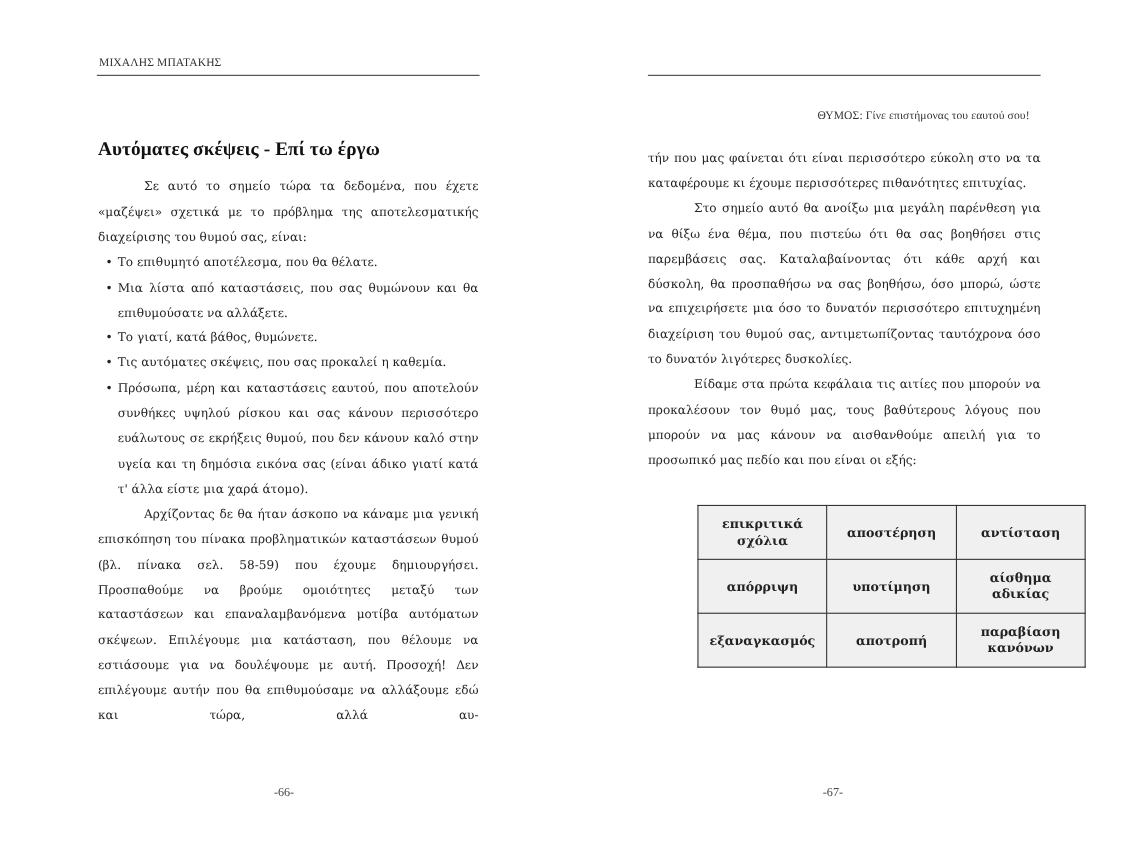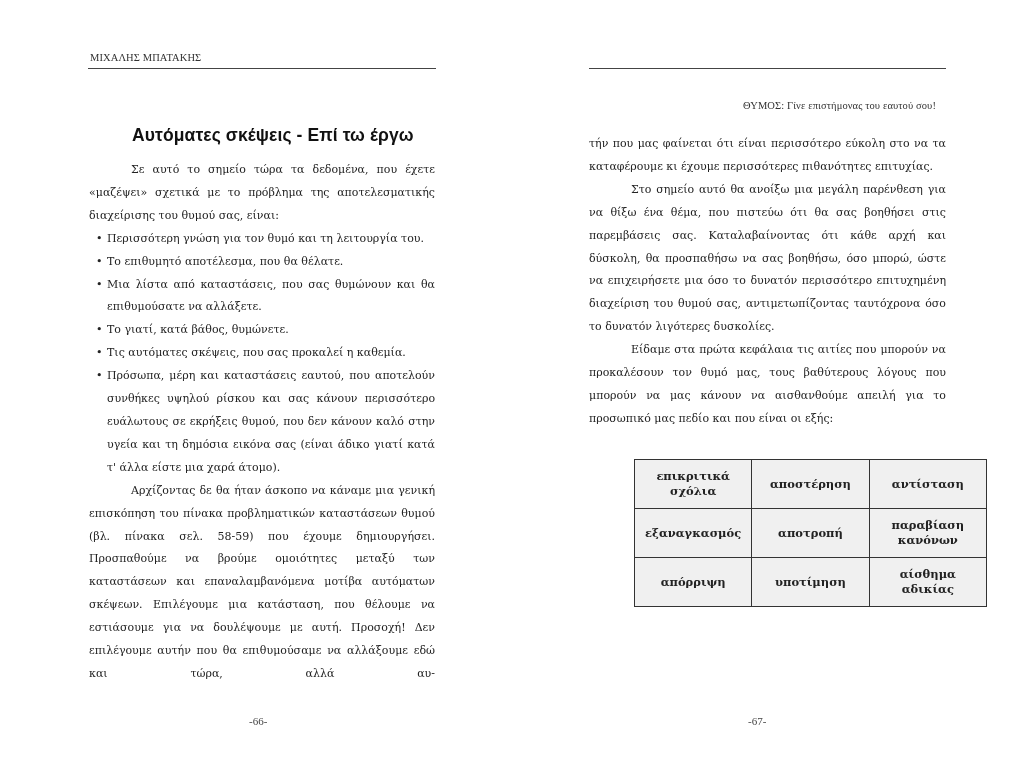--- a/index.html
+++ b/index.html
@@ -6,21 +6,21 @@
   body { width:1024px; height:777px; position:relative; overflow:hidden; font-family:"DejaVu Serif", serif; color:#1e1e1e; }
   .page { position:absolute; top:0; height:777px; }
   .page.left { left:0; width:512px; }
   .page.right { left:512px; width:512px; }
   .running-head { position:absolute; top:52px; font-family:"Liberation Serif", serif; font-size:10.5px; color:#333; letter-spacing:0.1px; }
   .left .running-head { left:90px; }
   .right .running-head { right:88px; text-align:right;margin-top:48px; }
   .head-rule { position:absolute; top:68px; height:0; border-top:1.3px solid #444; }
   .left .head-rule { left:88px; width:348px; }
   .right .head-rule { left:77px; width:357px; }
-  .section-title { position:absolute; left:89px; top:125px; font-family:Liberation Sans, sans-serif; font-weight:bold; font-size:17.5px; color:#111; letter-spacing:0.1px;margin-left:43px; }
+  .section-title { position:absolute; left:89px; top:125px; font-family:Liberation Serif, serif; font-weight:bold; font-size:17.5px; color:#111; letter-spacing:0.1px; }
   .body { position:absolute; font-size:11px; line-height:22.9px; text-align:justify; color:#222; }
   .left .body { left:89px; top:159px; width:346px; }
   .right .body { left:77px; top:133px; width:357px; }
   .body p { margin:0; }
   .indent { text-indent:42px; }
   .last-line { text-align-last:justify; }
   ul.bullets { list-style:none; margin:0; padding:0 0 0 10px; }
   ul.bullets li { position:relative; padding-left:8px; }
   ul.bullets li::before { content:"•"; position:absolute; left:-3px; top:0; }
   .mid-table { position:absolute; left:78px; top:459px; width:353px; border-collapse:collapse; background:#f0f0f0;margin-left:44px; }
@@ -32,21 +32,20 @@
 </head>
 <body>
 
 <div class="page left">
   <div class="running-head">ΜΙΧΑΛΗΣ ΜΠΑΤΑΚΗΣ</div>
   <div class="head-rule"></div>
   <div class="section-title">Αυτόματες σκέψεις - Επί τω έργω</div>
   <div class="body">
     <p class="indent">Σε αυτό το σημείο τώρα τα δεδομένα, που έχετε «μαζέψει» σχετικά με το πρόβλημα της αποτελεσματικής διαχείρισης του θυμού σας, είναι:</p>
     <ul class="bullets">
-      <li>Περισσότερη γνώση για τον θυμό και τη λειτουργία του.</li>
       <li>Το επιθυμητό αποτέλεσμα, που θα θέλατε.</li>
       <li>Μια λίστα από καταστάσεις, που σας θυμώνουν και θα επιθυμούσατε να αλλάξετε.</li>
       <li>Το γιατί, κατά βάθος, θυμώνετε.</li>
       <li>Τις αυτόματες σκέψεις, που σας προκαλεί η καθεμία.</li>
       <li>Πρόσωπα, μέρη και καταστάσεις εαυτού, που αποτελούν συνθήκες υψηλού ρίσκου και σας κάνουν περισσότερο ευάλωτους σε εκρήξεις θυμού, που δεν κάνουν καλό στην υγεία και τη δημόσια εικόνα σας (είναι άδικο γιατί κατά τ' άλλα είστε μια χαρά άτομο).</li>
     </ul>
     <p class="indent last-line">Αρχίζοντας δε θα ήταν άσκοπο να κάναμε μια γενική επισκόπηση του πίνακα προβληματικών καταστάσεων θυμού (βλ. πίνακα σελ. 58-59) που έχουμε δημιουργήσει. Προσπαθούμε να βρούμε ομοιότητες μεταξύ των καταστάσεων και επαναλαμβανόμενα μοτίβα αυτόματων σκέψεων. Επιλέγουμε μια κατάσταση, που θέλουμε να εστιάσουμε για να δουλέψουμε με αυτή. Προσοχή! Δεν επιλέγουμε αυτήν που θα επιθυμούσαμε να αλλάξουμε εδώ και τώρα, αλλά αυ-</p>
   </div>
   <div class="folio">-66-</div>
 </div>
@@ -60,25 +59,25 @@
     <p class="indent">Είδαμε στα πρώτα κεφάλαια τις αιτίες που μπορούν να προκαλέσουν τον θυμό μας, τους βαθύτερους λόγους που μπορούν να μας κάνουν να αισθανθούμε απειλή για το προσωπικό μας πεδίο και που είναι οι εξής:</p>
   </div>
   <table class="mid-table">
     <tbody>
         <tr>
       <td>επικριτικά σχόλια</td>
       <td>αποστέρηση</td>
       <td>αντίσταση</td>
     </tr>
     <tr>
+      <td>απόρριψη</td>
+      <td>υποτίμηση</td>
+      <td>αίσθημα αδικίας</td>
+    </tr>
+    <tr>
       <td>εξαναγκασμός</td>
       <td>αποτροπή</td>
       <td>παραβίαση κανόνων</td>
-    </tr>
-    <tr>
-      <td>απόρριψη</td>
-      <td>υποτίμηση</td>
-      <td>αίσθημα αδικίας</td>
     </tr>
   </tbody>
     </table>
   <div class="folio">-67-</div>
 </div>
 
 </body></html>

